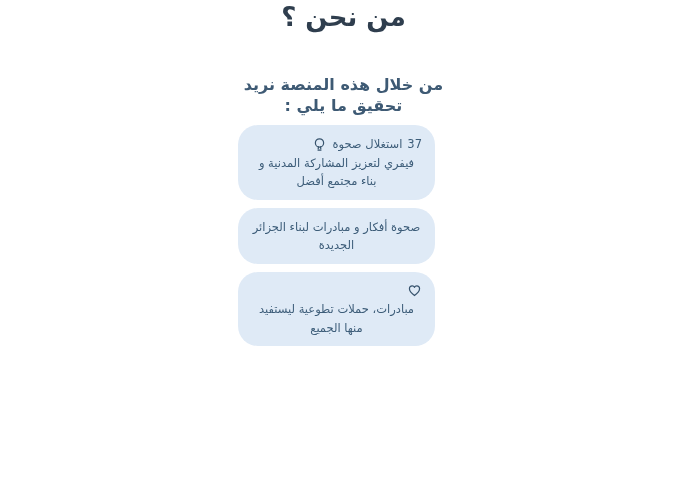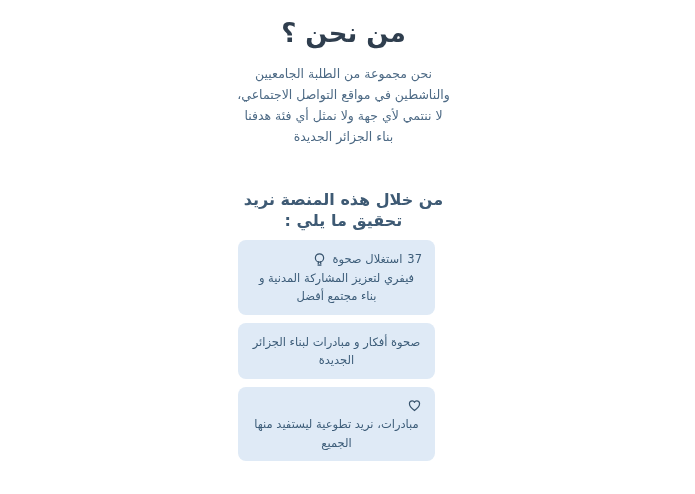--- a/index.html
+++ b/index.html
@@ -14,21 +14,21 @@
     position: absolute;
     left: 237px;
     top: 0;
     width: 213px;
   }
   h1.page-title {
     font-size: 26px;
     font-weight: bold;
     color: #2f3e4e;
     text-align: center;
-    padding-top: 18px;
+    padding-top: 2px;
     letter-spacing: 0.5px;
   }
   p.intro-text {
     margin-top: 15px;
     font-size: 12.5px;
     line-height: 21px;
     color: #4d6a85;
     text-align: center;
   }
   p.goals-heading {
@@ -39,21 +39,21 @@
     color: #3e5a74;
     text-align: center;
   }
   .cards {
     margin-top: 9px;
   }
   .card {
     width: 197px;
     margin: 0 auto 8px 1px;
     background: #dfeaf6;
-    border-radius: 8px;
+    border-radius: 20px;
     padding: 10px 13px 9px 13px;
     color: #3d5d79;
     font-size: 11.5px;
     line-height: 18.5px;
   }
   .card-title-row {
     direction: ltr;
     display: flex;
     justify-content: flex-end;
     align-items: center;
@@ -75,21 +75,20 @@
     text-align: center;
   }
 </style>
 </head>
 <body>
 
 <div class="page-col">
 
   <h1 class="page-title" dir="rtl">من نحن ؟</h1>
 
-  <p class="intro-text" dir="rtl">نحن مجموعة من الطلبة الجامعيين والناشطين في مواقع التواصل الاجتماعي، لا ننتمي لأي جهة ولا نمثل أي فئة هدفنا بناء الجزائر الجديدة</p>
 
   <p class="goals-heading" dir="rtl">من خلال هذه المنصة نريد تحقيق ما يلي :</p>
 
   <div class="cards">
 
     <div class="card">
       <div class="card-title-row">
         <span class="icon">
           <svg viewBox="0 0 16 16" fill="none" stroke="currentColor" stroke-width="1.3" stroke-linecap="round" stroke-linejoin="round">
             <circle cx="8" cy="6.3" r="4.4"></circle>
@@ -108,17 +107,17 @@
     </div>
 
     <div class="card">
       <div class="card-title-row">
         <span class="icon">
           <svg viewBox="0 0 16 16" fill="none" stroke="currentColor" stroke-width="1.3" stroke-linejoin="round">
             <path d="M8 13.4 C4.1 10.5 2.6 8.3 2.6 6.2 C2.6 4.4 4 3 5.6 3 C6.7 3 7.6 3.6 8 4.6 C8.4 3.6 9.3 3 10.4 3 C12 3 13.4 4.4 13.4 6.2 C13.4 8.3 11.9 10.5 8 13.4 Z"></path>
           </svg>
         </span>
       </div>
-      <div class="card-body">مبادرات، نريد تطوعية ليستفيد منها الجميع</div>
+      <div class="card-body">مبادرات، حملات تطوعية ليستفيد منها الجميع</div>
     </div>
 
   </div>
 </div>
 
 </body></html>

